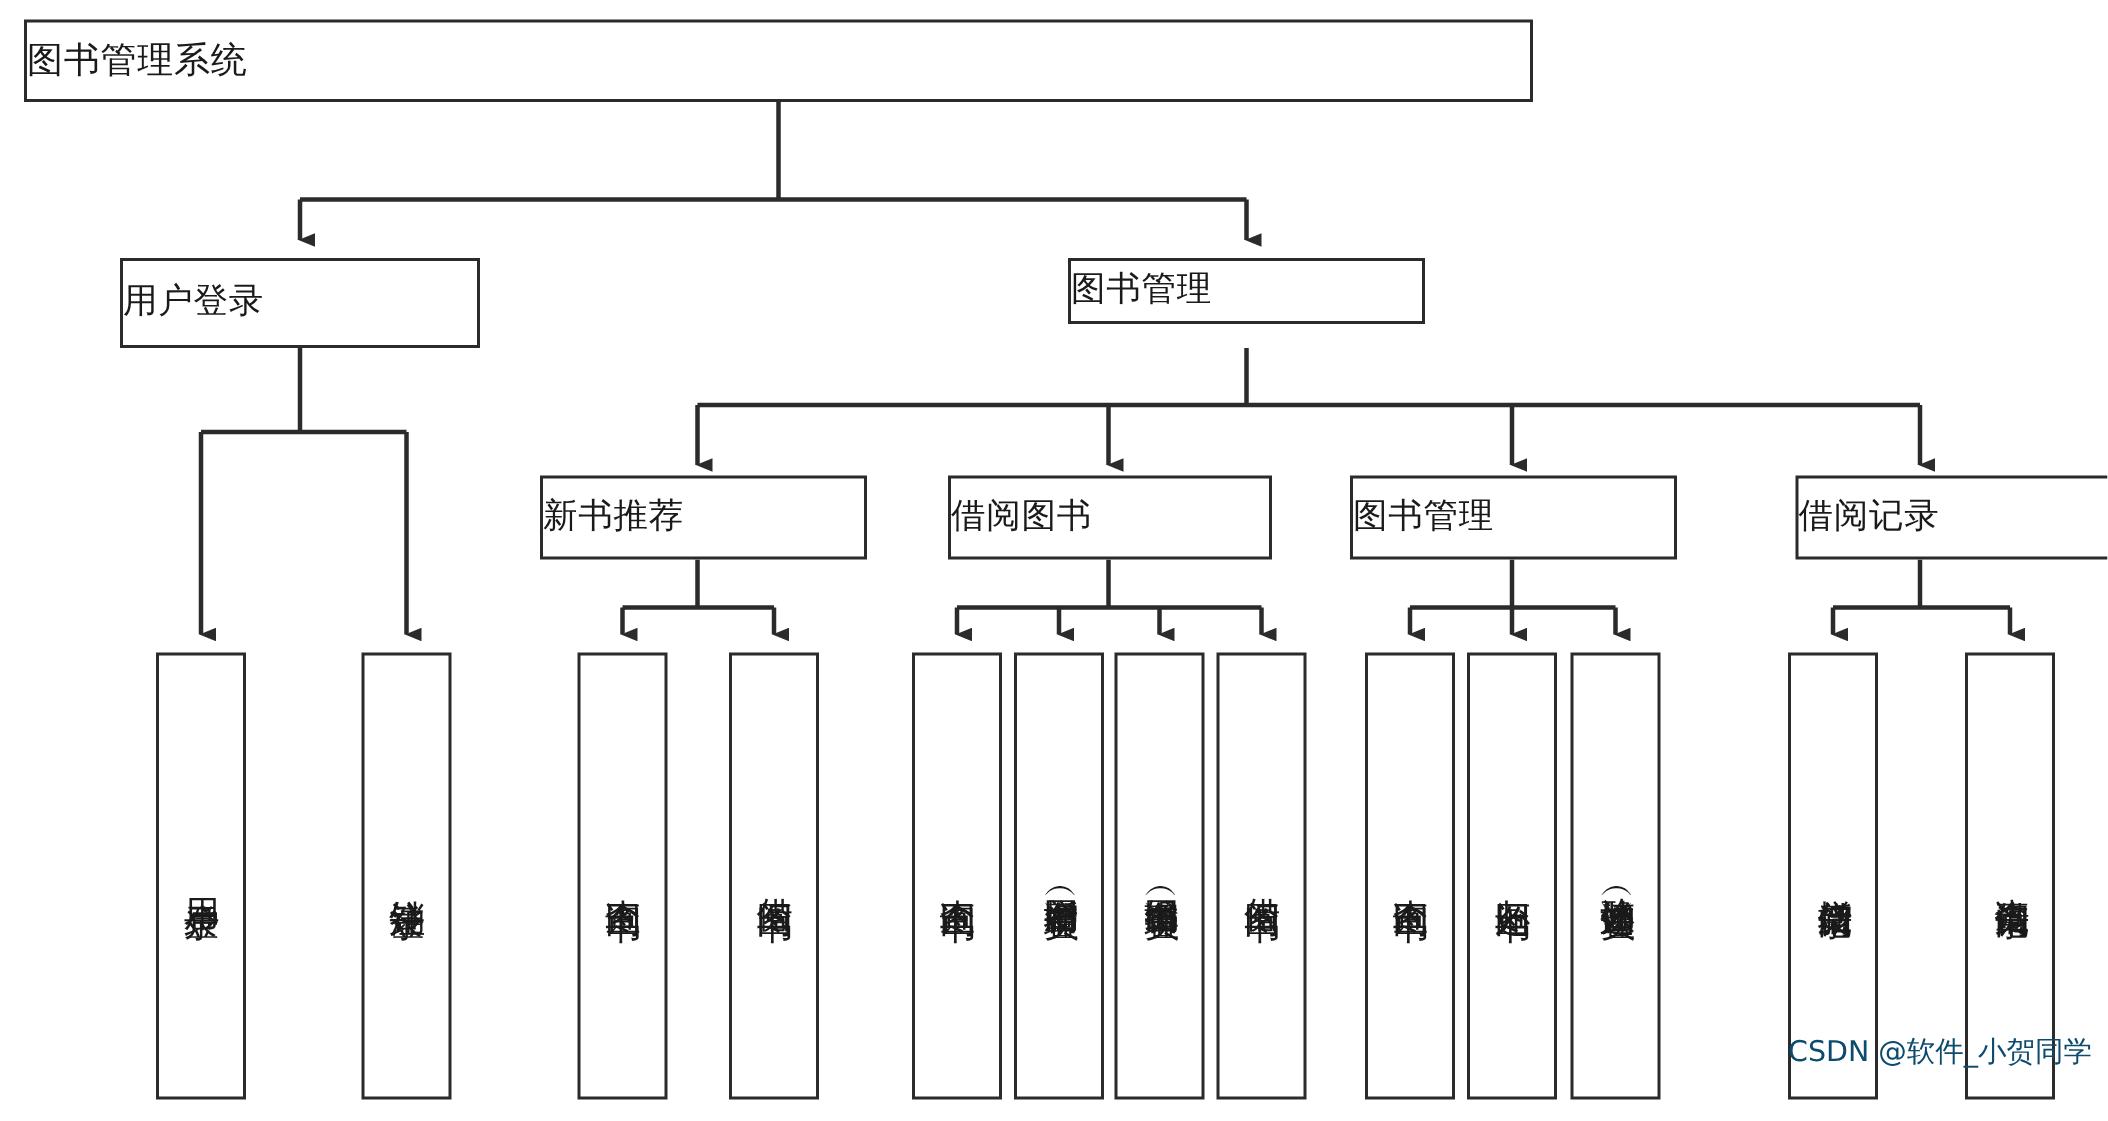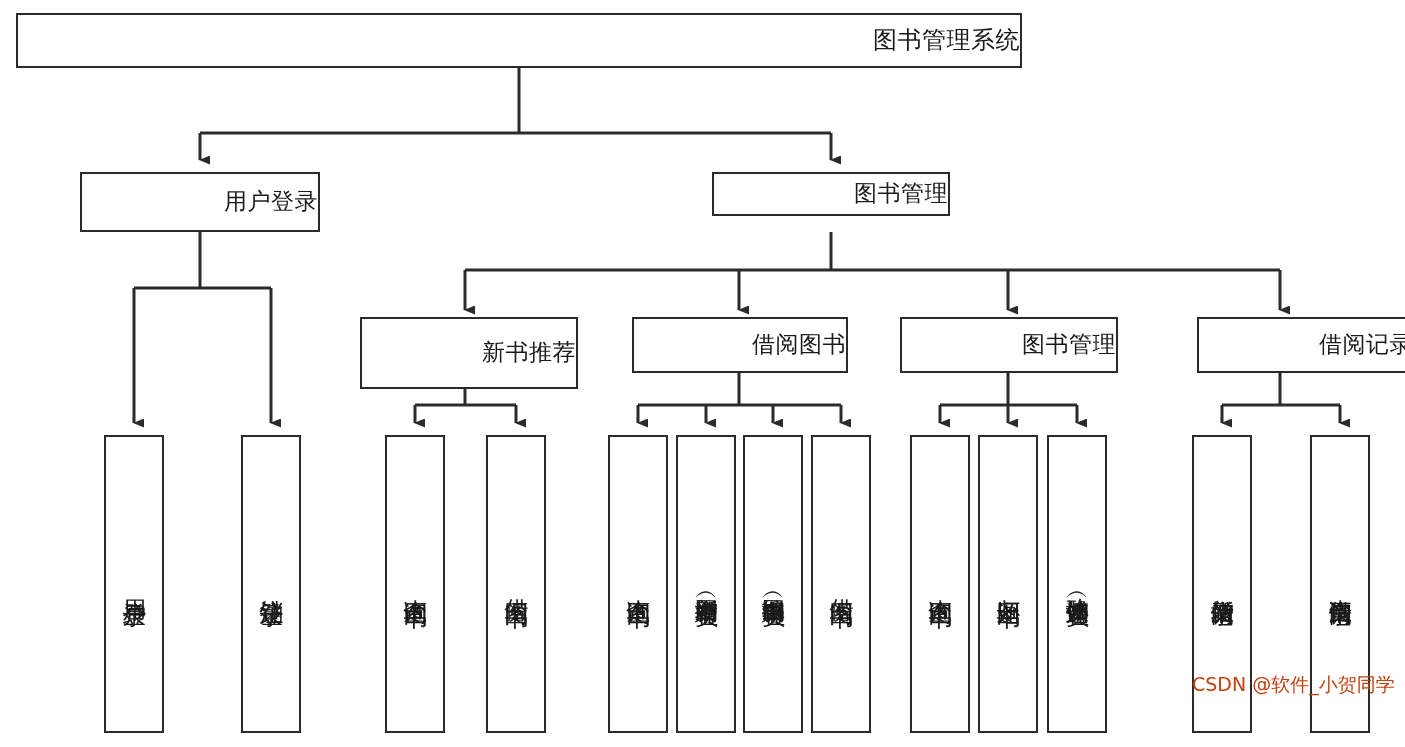--- a/index.html
+++ b/index.html
@@ -26,21 +26,21 @@
     height: 747px;
     pointer-events: none;
   }
   .node {
     position: absolute;
     box-sizing: border-box;
     border: 2px solid #2b2b2b;
     background: #ffffff;
     display: flex;
     align-items: center;
-    justify-content: flex-end;
+    justify-content: flex-start;
     color: #1a1a1a;
     z-index: 2;
   }
   .node .label {
     display: block;
     text-align: center;
     line-height: 1.12;
     letter-spacing: 0.5px;
   }
   
@@ -65,23 +65,23 @@
     letter-spacing: 2px;
     max-height: 100%;
   }
   .node.vert.narrowtext .label {
     font-size: 23px;
     letter-spacing: 1px;
   }
   #watermark {
     position: absolute;
     left: 1192px;
-    top: 672px;
+    top: 688px;
     font-size: 19px;
-    color: #c2410c;
+    color: #0c4a6e;
     white-space: nowrap;
     z-index: 5;
     font-family: "DejaVu Sans", "Liberation Sans", sans-serif;
   }
 </style>
 </head>
 <body>
 
 <div id="diagram-root">
 
@@ -139,21 +139,21 @@
     <span class="label">图书管理系统</span>
   </div>
 
   <div class="node horiz" style="left:80px; top:172px; width:240px; height:60px;">
     <span class="label">用户登录</span>
   </div>
   <div class="node horiz" style="left:712px; top:172px; width:238px; height:44px;">
     <span class="label">图书管理</span>
   </div>
 
-  <div class="node horiz" style="left:360px; top:317px; width:218px; height:72px;">
+  <div class="node horiz" style="left:360px; top:317px; width:218px; height:56px;">
     <span class="label">新书推荐</span>
   </div>
   <div class="node horiz" style="left:632px; top:317px; width:216px; height:56px;">
     <span class="label">借阅图书</span>
   </div>
   <div class="node horiz" style="left:900px; top:317px; width:218px; height:56px;">
     <span class="label">图书管理</span>
   </div>
   <div class="node horiz" style="left:1197px; top:317px; width:218px; height:56px;">
     <span class="label">借阅记录</span>

